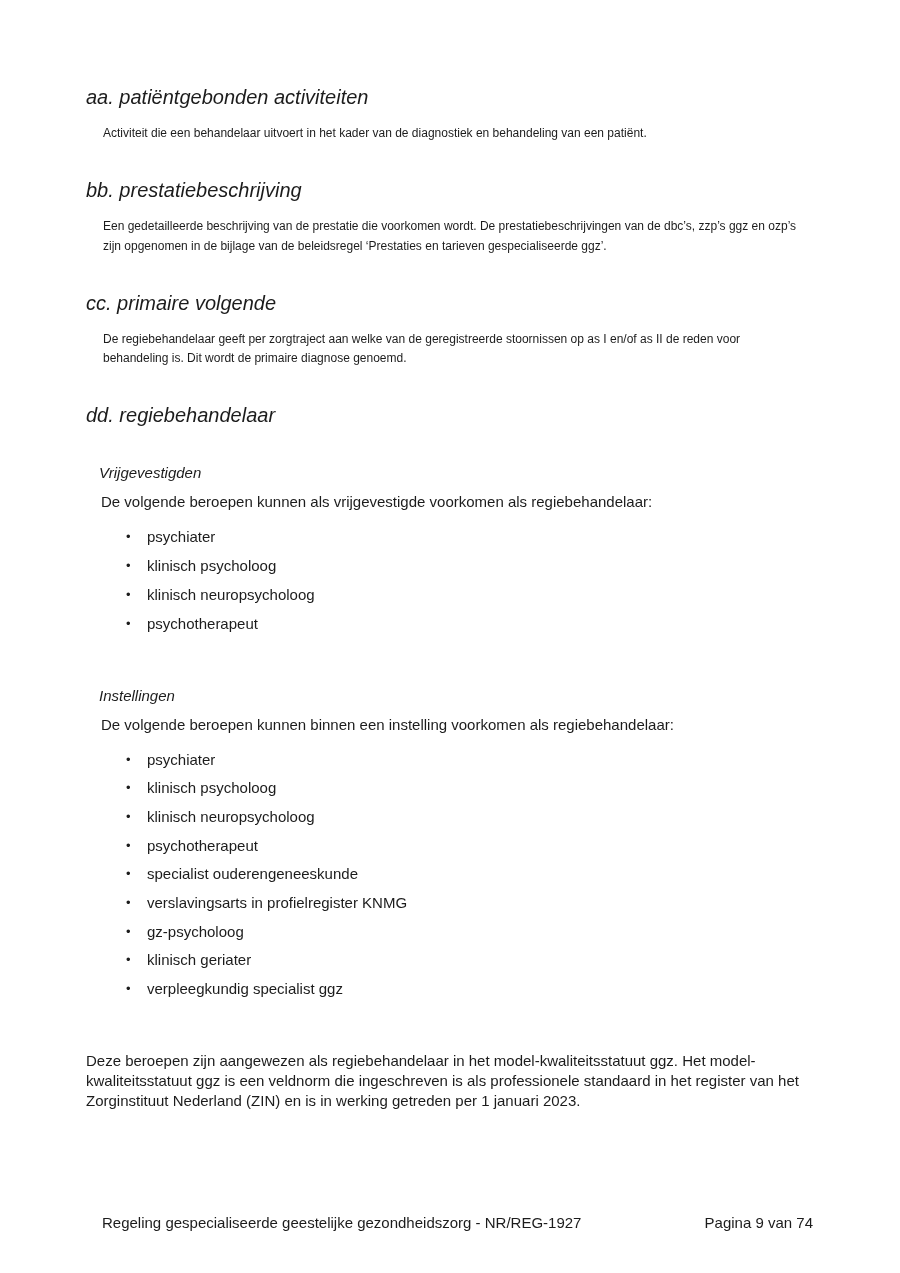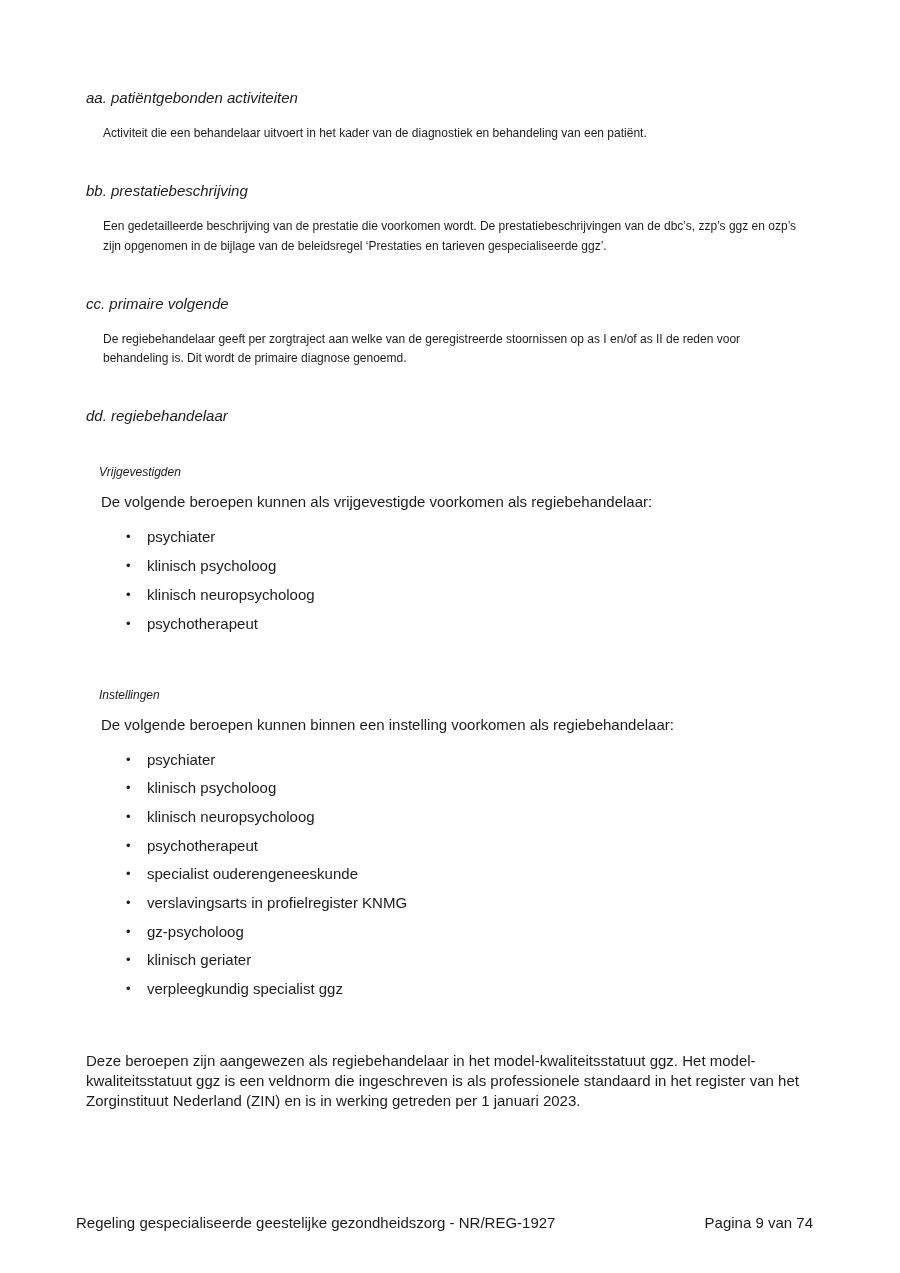--- a/index.html
+++ b/index.html
@@ -18,39 +18,39 @@
     height: 1273px;
     position: relative;
     background: #ffffff;
   }
   .content {
     padding: 88px 86px 0 86px;
   }
   
   .sec { margin-bottom: 38px; }
   .sec-heading {
-    font-size: 15px;
+    font-size: 20px;
     font-style: italic;
     font-weight: normal;
     line-height: 19px;
     margin: 0 0 11px 0;
   }
   .sec-para {
     font-size: 12px;
     line-height: 19.3px;
     margin: 17px;
     max-width: 727px;
   }
   
   .sub {
     padding-left: 13px;
     margin-bottom: 53px;
   }
   .sub-heading {
-    font-size: 12px;
+    font-size: 15px;
     font-style: italic;
     font-weight: normal;
     line-height: 19px;
     margin: 4px 0 10px 0;
   }
   .sub-intro {
     font-size: 15px;
     line-height: 19px;
     margin: 0 0 10px 0;
     padding-left: 2px;
@@ -78,21 +78,21 @@
     color: #1c1c1c;
   }
   .closing {
     font-size: 15px;
     line-height: 20px;
     margin: 0;
     max-width: 727px;
   }
   .footer {
     position: absolute;
-    left: 76px;
+    left: 102px;
     right: 87px;
     top: 1213px;
     display: flex;
     justify-content: space-between;
     font-size: 15px;
     line-height: 19px;
   }
 </style>
 </head>
 <body>

